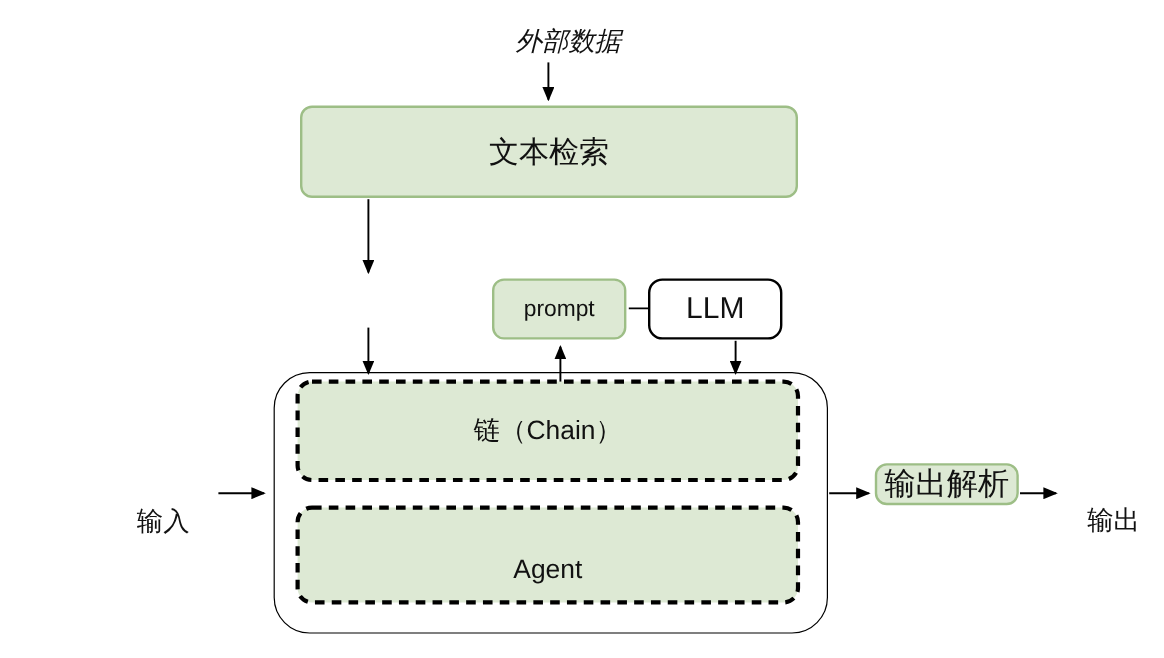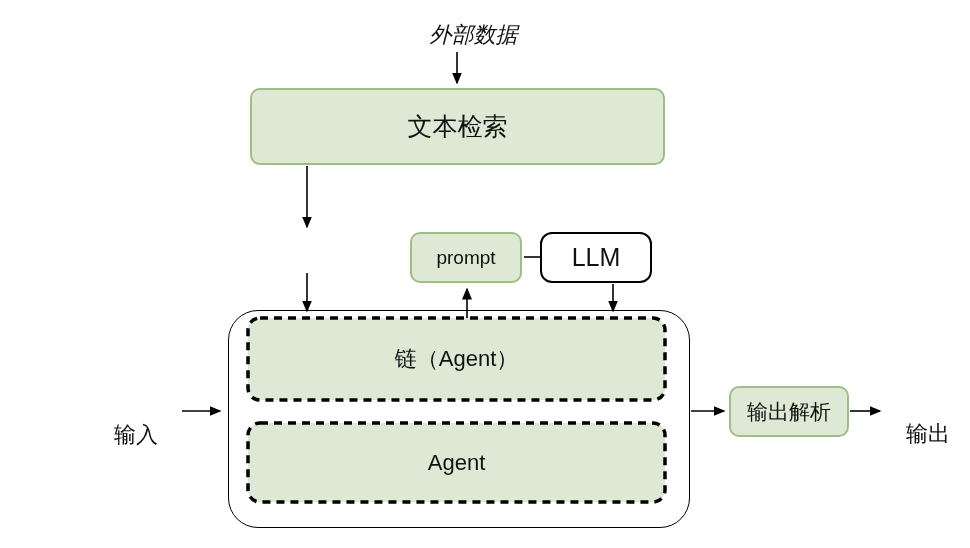--- a/index.html
+++ b/index.html
@@ -102,20 +102,20 @@
   </div>
 
   <div class="box green" style="left:410px;top:232px;width:112px;height:51px;font-size:19px;text-align:center;">
     <span>prompt</span>
   </div>
 
   <div class="box white" style="left:540px;top:232px;width:112px;height:51px;font-size:25px;">
     <span>LLM</span>
   </div>
 
-  <div class="box green" style="left:729px;top:386px;width:120px;height:51px;font-size:21px;">
+  <div class="box green" style="left:729px;top:386px;width:120px;height:35px;font-size:26px;">
     <span>输出解析</span>
   </div>
 
-  <div class="dashed-label" style="left:248px;top:318px;width:417px;height:82px;">链（Agent）</div>
-  <div class="dashed-label" style="left:248px;top:423px;width:417px;height:79px;">Agent</div>
+  <div class="dashed-label" style="left:248px;top:318px;width:417px;height:82px;">链（Chain）</div>
+  <div class="dashed-label" style="left:248px;top:423px;width:417px;height:103px;">Agent</div>
 
 </div>
 
 </body></html>

